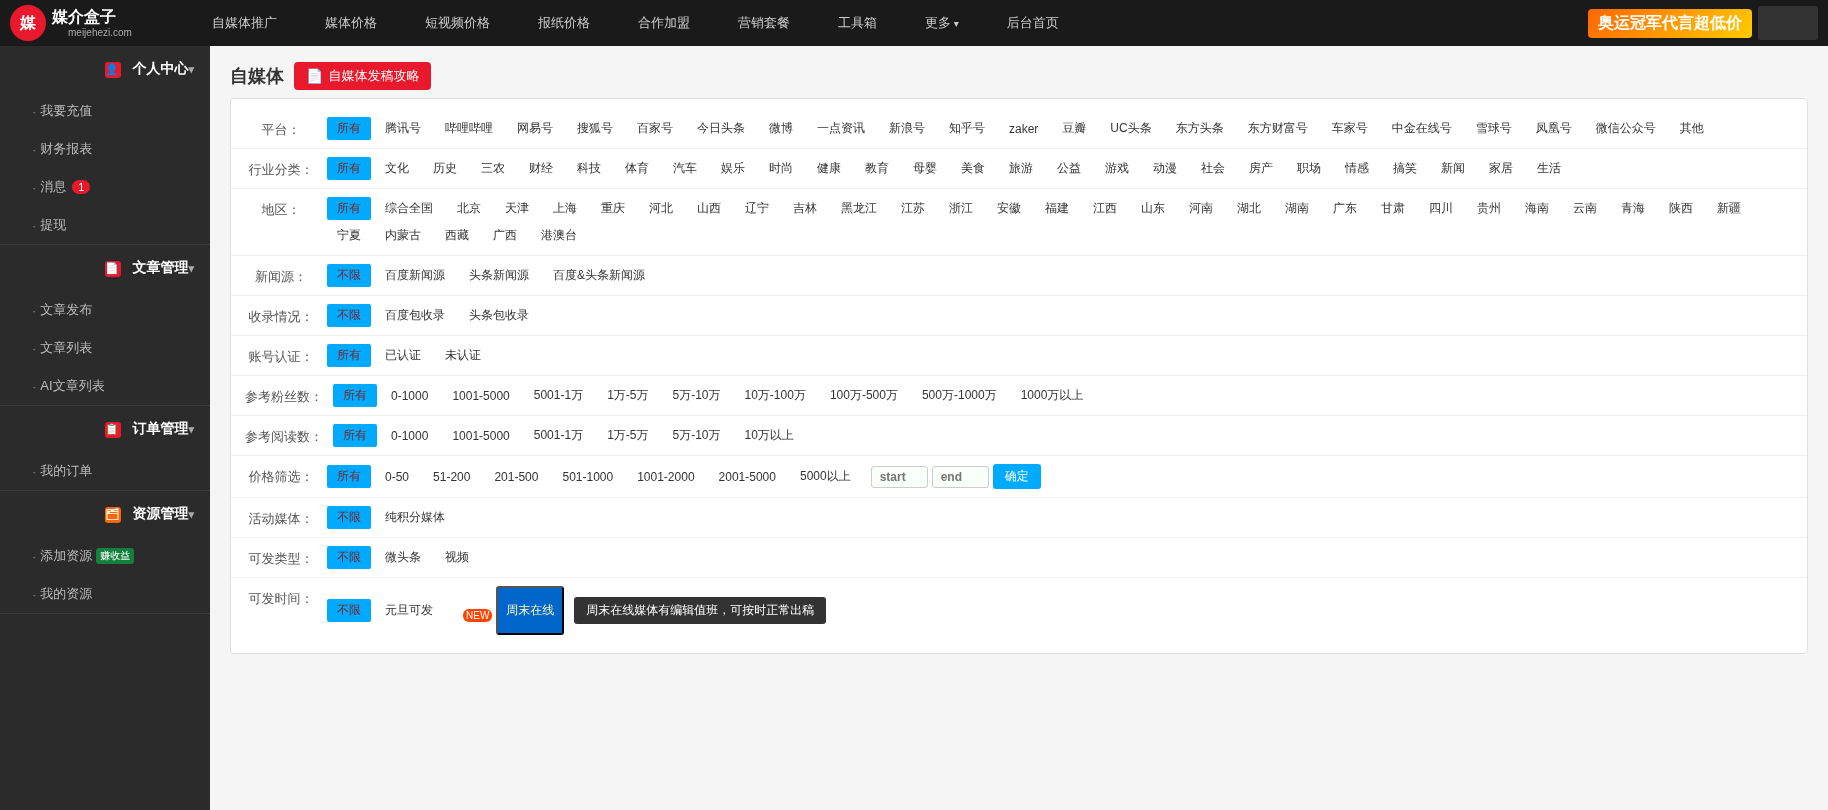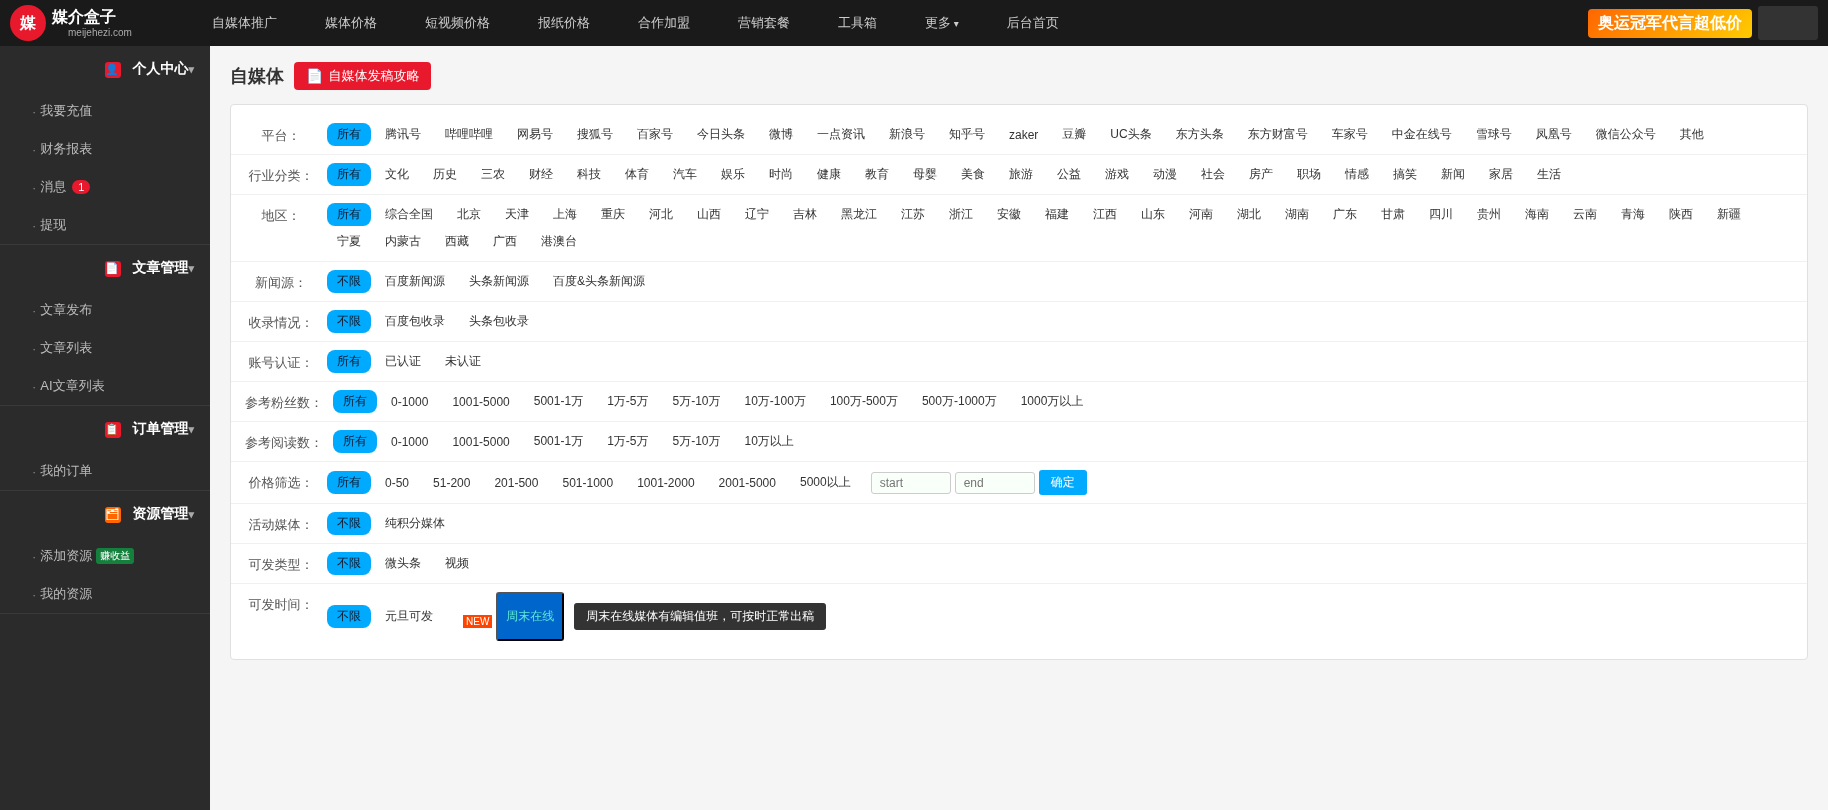--- a/index.html
+++ b/index.html
@@ -146,21 +146,21 @@
       flex: 1;
       padding: 16px 20px;
       background: #f5f5f5;
       overflow-x: auto;
     }
 
     
     .page-header {
       display: flex;
       align-items: center;
-      margin-bottom: 14px;
+      margin-bottom: 8px;
       gap: 10px;
     }
     .page-title {
       font-size: 18px;
       font-weight: bold;
       color: #333;
     }
     .strategy-btn {
       background: #e8192c;
       color: white;
@@ -209,30 +209,31 @@
       border-radius: 3px;
       cursor: pointer;
       font-size: 12px;
       background: transparent;
       color: #333;
       border: none;
       white-space: nowrap;
     }
     .filter-tag.active {
       background: #00aaff;
-      color: #0f172a;
-      border-radius: 8px;
+      color: #7f1d1d;
+      border-radius: 2px;
     }
     .price-input {
       border: 1px solid #ccc;
       padding: 3px 8px;
       border-radius: 3px;
-      width: 80px;
+      width: 57px;
       font-size: 12px;
       background: #f9fff9;
+      font-weight: bold;
     }
     .confirm-btn {
       background: #00aaff;
       color: white;
       border: none;
       padding: 4px 12px;
       border-radius: 3px;
       cursor: pointer;
       font-size: 12px;
     }
@@ -245,27 +246,27 @@
       border-radius: 3px;
       font-size: 12px;
       display: inline-block;
       margin-left: 6px;
     }
     .tag-new {
       background: #ff4400;
       color: white;
       font-size: 10px;
       padding: 1px 3px;
-      border-radius: 0;
+      border-radius: 6px;
       margin-left: 2px;
       vertical-align: middle;
     }
     .tag-weekend {
       background: #0066cc;
-      color: #5eead4;
+      color: #fef9c3;
       font-size: 12px;
       padding: 14px 8px;
       border-radius: 3px;
       cursor: pointer;
     }
   </style>
 </head>
 <body>
 
 <nav class="top-nav">

